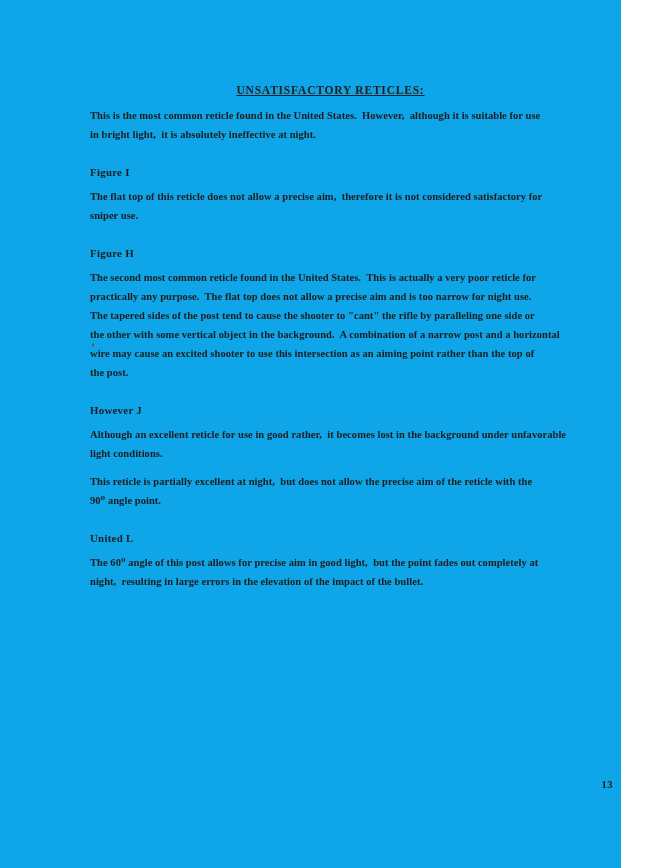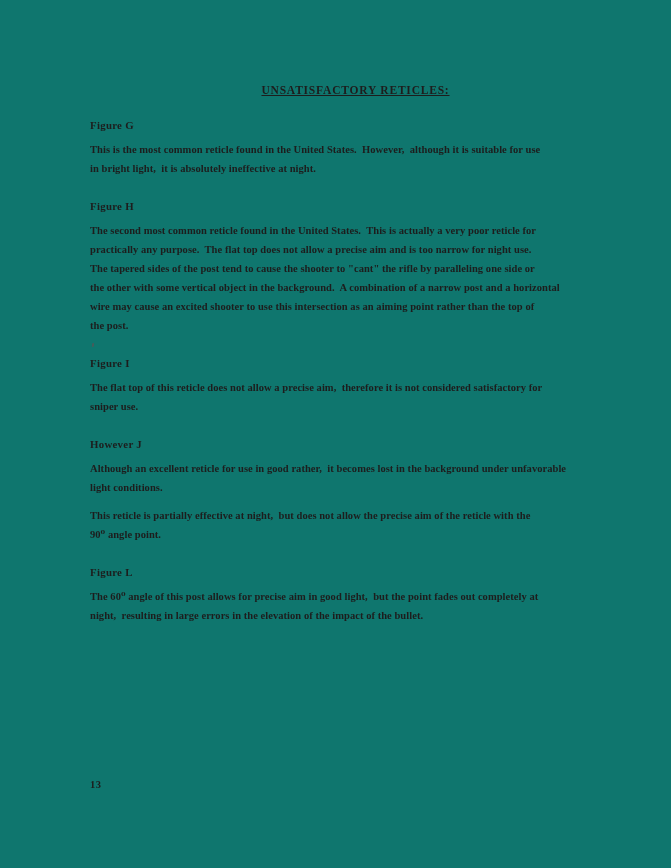--- a/index.html
+++ b/index.html
@@ -2,23 +2,23 @@
 <html><head>
 <meta charset="utf-8">
 <style>
   html, body {
     margin: 0;
     padding: 0;
     background: #ffffff;
   }
   .page {
     position: relative;
-    width: 671px;
+    width: 621px;
     height: 868px;
-    background: #0f766e;
+    background: #0ea5e9;
     overflow: hidden;
     font-family: "Liberation Serif", "DejaVu Serif", serif;
     font-weight: bold;
     color: #1d1d1d;
   }
   .content {
     padding: 84px 50px 0 90px;
   }
   .doc-title {
     text-align: center;
@@ -54,68 +54,67 @@
     background: #555;
     border-radius: 40%;
     transform: rotate(8deg);
     opacity: 0.8;
   }
   .page-number {
     position: absolute;
     left: 90px;
     width: 523px;
     top: 779px;
-    text-align: left;
+    text-align: right;
     font-size: 10.5px;
     letter-spacing: 0.5px;
   }
 </style>
 </head>
 <body>
 
 <div class="page">
   <div class="content">
 
     <div class="doc-title">UNSATISFACTORY RETICLES:</div>
 
     <div class="section">
-      <div class="section-label">Figure G</div>
       <div class="section-body">This is the most common reticle found in the United States.  However,  although it is suitable for use
 in bright light,  it is absolutely ineffective at night.</div>
+    </div>
+
+    <div class="section">
+      <div class="section-label">Figure I</div>
+      <div class="section-body">The flat top of this reticle does not allow a precise aim,  therefore it is not considered satisfactory for
+sniper use.</div>
     </div>
 
     <div class="section">
       <div class="section-label">Figure H</div>
       <div class="section-body">The second most common reticle found in the United States.  This is actually a very poor reticle for
 practically any purpose.  The flat top does not allow a precise aim and is too narrow for night use.
 The tapered sides of the post tend to cause the shooter to "cant" the rifle by paralleling one side or
 the other with some vertical object in the background.  A combination of a narrow post and a horizontal
 wire may cause an excited shooter to use this intersection as an aiming point rather than the top of
 the post.</div>
     </div>
 
     <div class="section">
-      <div class="section-label">Figure I</div>
-      <div class="section-body">The flat top of this reticle does not allow a precise aim,  therefore it is not considered satisfactory for
-sniper use.</div>
-    </div>
-
-    <div class="section">
       <div class="section-label">However J</div>
       <div class="section-body">Although an excellent reticle for use in good rather,  it becomes lost in the background under unfavorable
 light conditions.</div>
     </div>
 
     <div class="section">
-      <div class="section-body">This reticle is partially effective at night,  but does not allow the precise aim of the reticle with the
+      <div class="section-body">This reticle is partially excellent at night,  but does not allow the precise aim of the reticle with the
 90⁰ angle point.</div>
     </div>
 
     <div class="section">
-      <div class="section-label">Figure L</div>
+      <div class="section-label">United L</div>
       <div class="section-body">The 60⁰ angle of this post allows for precise aim in good light,  but the point fades out completely at
 night,  resulting in large errors in the elevation of the impact of the bullet.</div>
     </div>
 
   </div>
 
   <div class="stray-mark"></div>
 
   <div class="page-number">13</div>
 </div>

